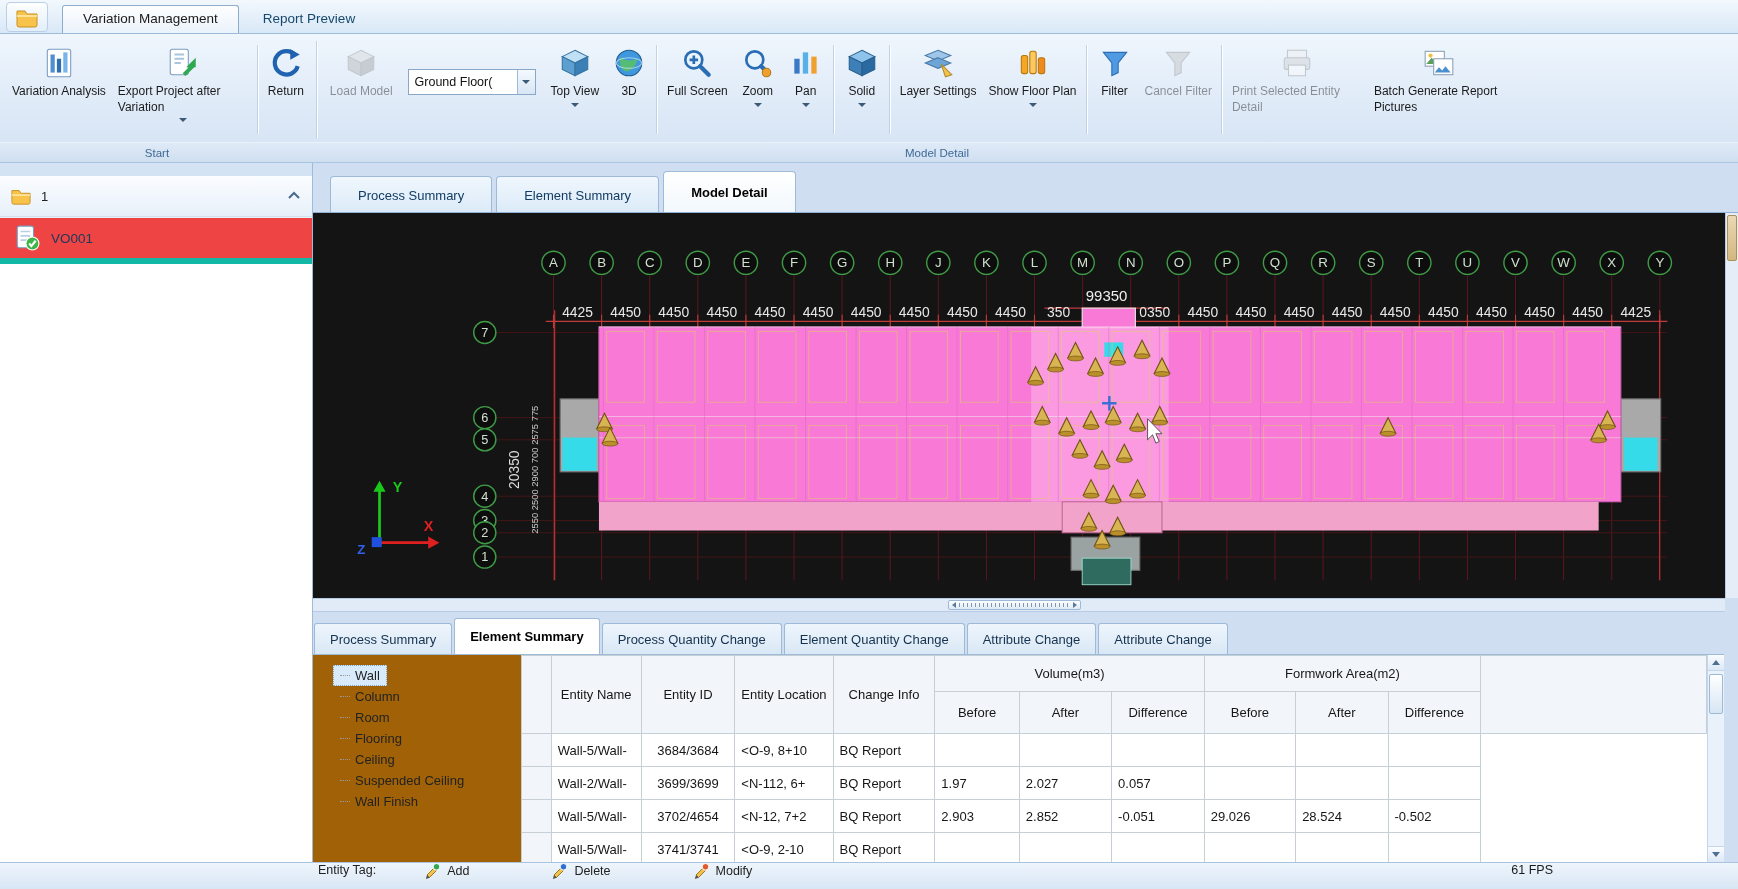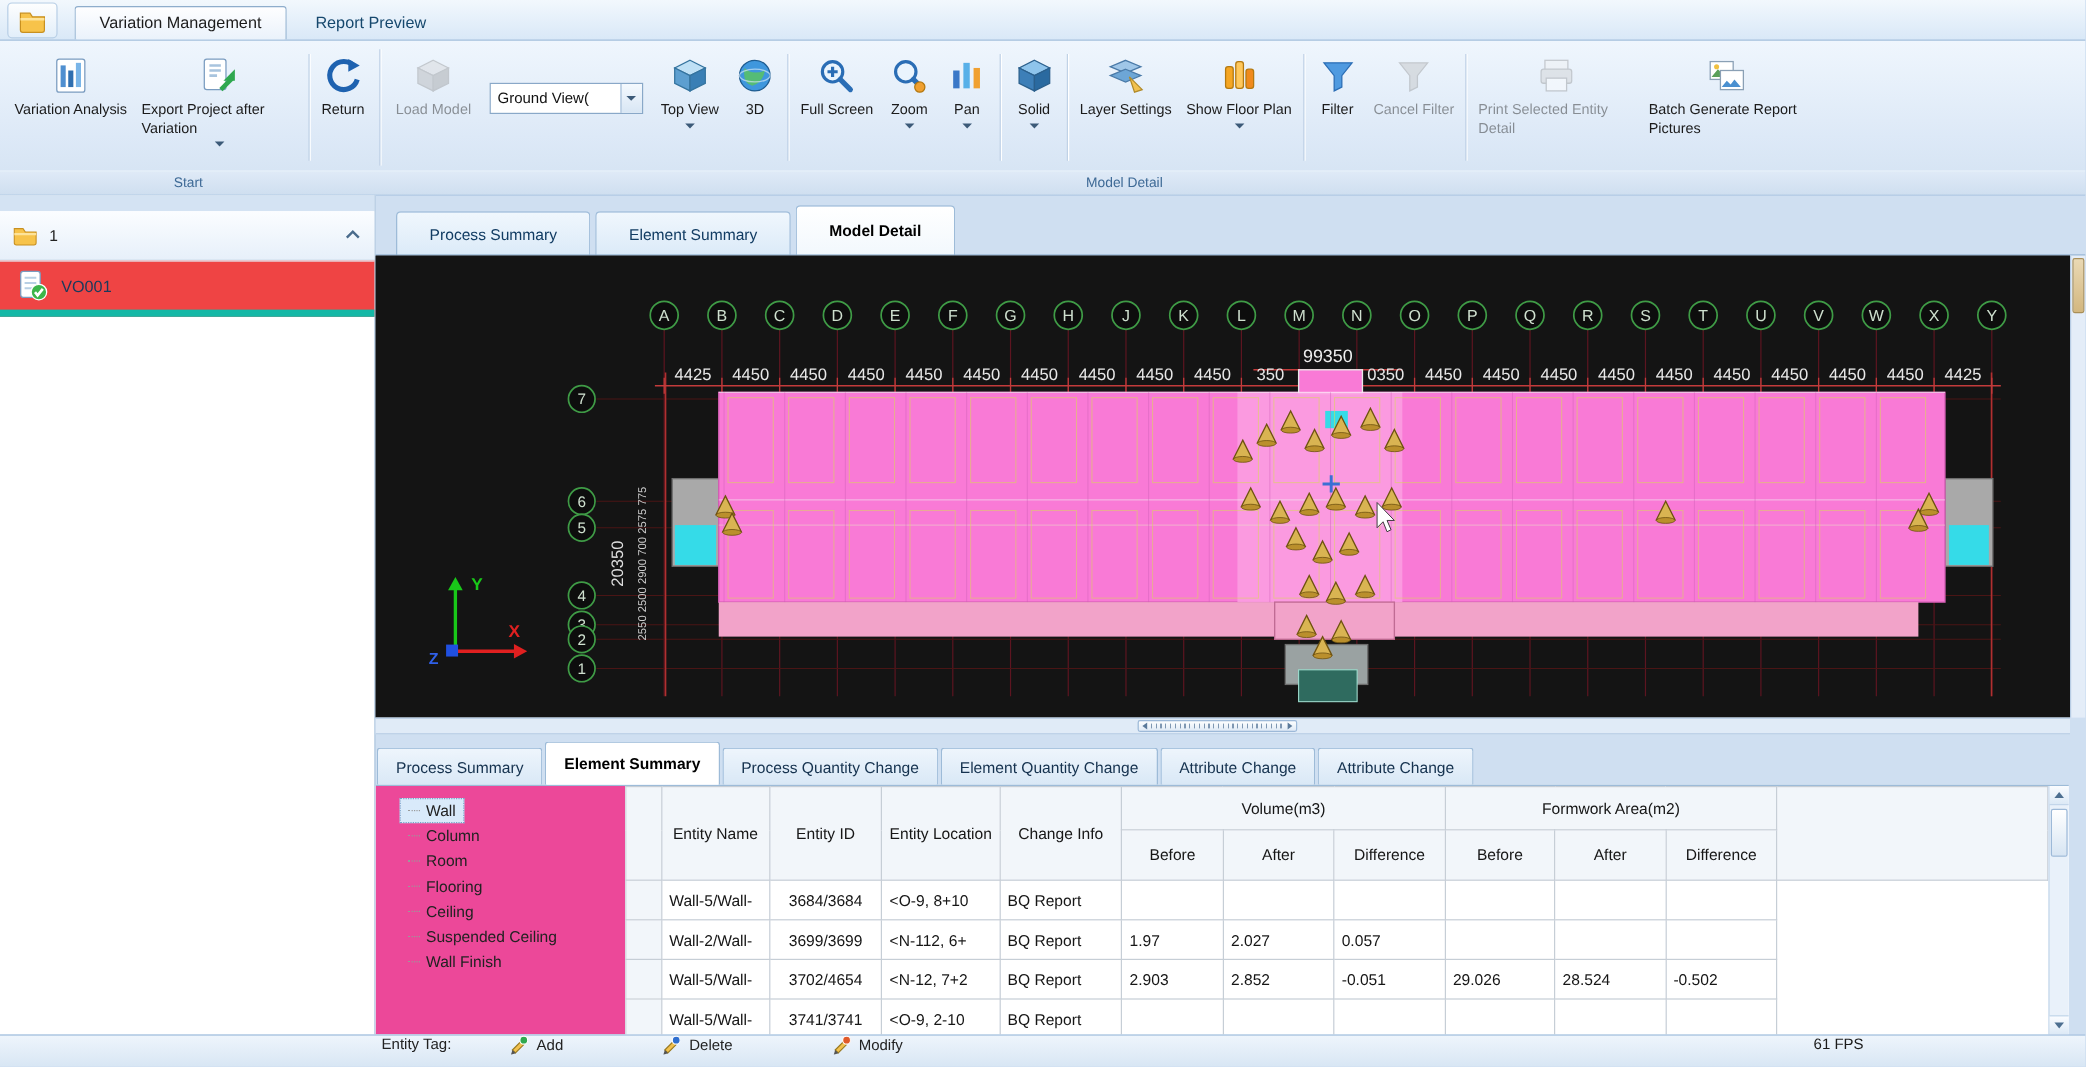--- a/index.html
+++ b/index.html
@@ -55,21 +55,21 @@
   .h-thumb{position:absolute;left:635px;top:1px;width:133px;height:10px;background:linear-gradient(#fdfefe,#dfeaf6);border:1px solid #9db9d8;border-radius:2px;display:flex;align-items:center;padding:0 3px;gap:3px;cursor:pointer}
   .h-arrow-l{width:0;height:0;border-top:3px solid transparent;border-bottom:3px solid transparent;border-right:4px solid #5b7a9a}
   .h-arrow-r{width:0;height:0;border-top:3px solid transparent;border-bottom:3px solid transparent;border-left:4px solid #5b7a9a}
   .h-dots{flex:1;height:4px;background:repeating-linear-gradient(90deg,#7e97b2 0 1px,transparent 1px 4px)}
 
   
   .bottom-tabs{position:absolute;left:313px;top:618px;width:1425px;height:36px;display:flex;align-items:flex-end;padding-left:1px}
   .btab{height:31px;padding:0 15px;display:flex;align-items:center;font-size:13px;color:#15324f;background:linear-gradient(#eef5fc,#d9e8f6);border:1px solid #9dbbd8;border-bottom:none;border-radius:3px 3px 0 0;margin-right:2px;cursor:pointer;white-space:nowrap}
   .btab.active{height:36px;background:#fff;font-weight:bold;color:#000;position:relative;z-index:3}
   .bottom-panel{position:absolute;left:313px;top:654px;width:1411px;height:208px;background:#fff;border-top:1px solid #9dbbd8;overflow:hidden}
-  .tree{position:absolute;left:0;top:0;width:208px;height:100%;background:#ec4899;padding:10px 0 0 16px;font-size:13px;color:#222}
+  .tree{position:absolute;left:0;top:0;width:208px;height:100%;background:#a16207;padding:10px 0 0 16px;font-size:13px;color:#222}
   .titem{height:21px;display:flex;align-items:center;padding:0 6px;margin-left:4px;width:max-content;border:1px solid transparent;cursor:pointer}
   .titem::before{content:"";width:10px;border-top:1px dotted #9a9a9a;margin-right:5px}
   .titem.selected{background:#d9eafa;border:1px dotted #7aa0c8}
   .table-wrap{position:absolute;left:208px;top:0;right:17px;height:100%;overflow:hidden;background:#fff}
   .sumtable{border-collapse:collapse;table-layout:fixed;background:#fff}
   .sumtable th,.sumtable td{border:1px solid #c6ced6;font-size:13px;color:#161616;padding:2px 6px;overflow:hidden;white-space:nowrap;font-weight:normal}
   .sumtable th{background:#f2f6fa;text-align:center;vertical-align:middle}
   .sumtable tr.h1 th{height:36px}
   .sumtable tr.h2 th{height:42px}
   .sumtable td{height:33px;background:#fff;text-align:left}
@@ -149,21 +149,21 @@
           <div class="ric">
             <svg viewBox="0 0 32 32" width="34" height="34">
               <path d="M16 4 L28 10 L16 16 L4 10 Z" fill="#d2d8de" stroke="#8a98a5"></path>
               <path d="M4 10 L16 16 V28 L4 22 Z" fill="#aab6c2" stroke="#8a98a5"></path>
               <path d="M28 10 L16 16 V28 L28 22 Z" fill="#95a3b0" stroke="#8a98a5"></path>
             </svg>
           </div>
           <div class="rlabel">Load Model</div>
         </div>
         <div class="rcombo">
-          <span class="rcombo-val">Ground View(</span>
+          <span class="rcombo-val">Ground Floor(</span>
           <span class="rcombo-btn">
             <span class="dd-arrow"></span>
           </span>
         </div>
         <div class="rbtn">
           <div class="ric">
             <svg viewBox="0 0 32 32" width="34" height="34">
               <path d="M16 4 L28 10 L16 16 L4 10 Z" fill="#bfe0f5" stroke="#35749f"></path>
               <path d="M4 10 L16 16 V28 L4 22 Z" fill="#5d9fd0" stroke="#35749f"></path>
               <path d="M28 10 L16 16 V28 L28 22 Z" fill="#3a7fb5" stroke="#35749f"></path>

